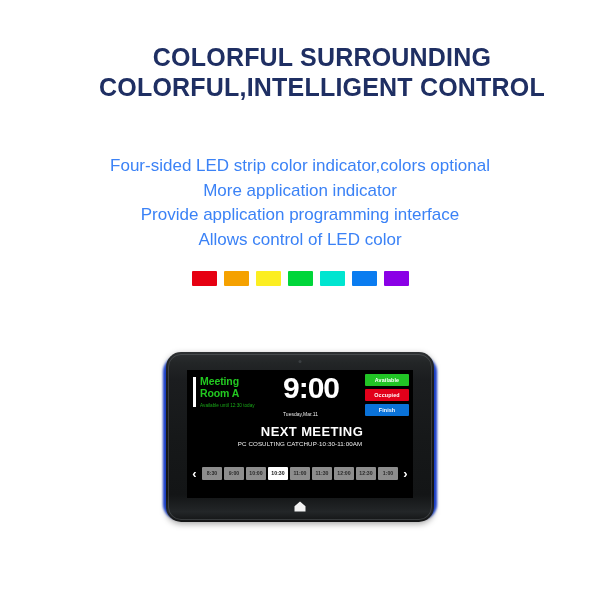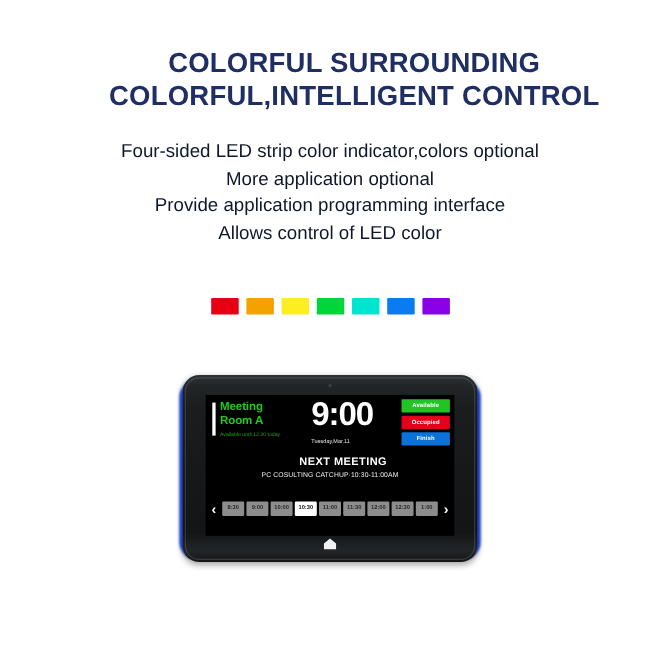--- a/index.html
+++ b/index.html
@@ -38,25 +38,25 @@
   }
   .headline .line {
     display: block;
     white-space: nowrap;
     padding-left: 44px;
   }
 
   
   .bullets {
     position: absolute;
-    top: 126px;
+    top: 154px;
     left: 0;
     width: 600px;
     text-align: center;
-    color: #0f172a;
+    color: #3b82f6;
     font-size: 17px;
     line-height: 24.5px;
   }
   .bullets .line {
     display: block;
     white-space: nowrap;
   }
 
   
   .swatches {
@@ -72,21 +72,21 @@
   .swatch {
     width: 25px;
     height: 15px;
     border-radius: 1px;
   }
 
   
   .device-wrap {
     position: absolute;
     left: 50%;
-    top: 341px;
+    top: 352px;
     transform: translateX(-50%);
     width: 268px;
     height: 218px;
   }
 
   
   .led-glow {
     position: absolute;
     left: -3px;
     top: 4px;
@@ -237,21 +237,21 @@
   
   .next-meeting {
     position: absolute;
     left: 0;
     top: 55px;
     width: 226px;
     text-align: center;
   }
   .next-meeting-title {
     color: #ffffff;
-    font-size: 10px;
+    font-size: 13px;
     font-weight: bold;
     letter-spacing: 0.4px;
     line-height: 13px;
     padding-left: 24px;
   }
   .next-meeting-detail {
     color: #f0f0f0;
     font-size: 6.2px;
     line-height: 12px;
     letter-spacing: 0.1px;
@@ -313,21 +313,21 @@
 
 <div class="page">
 
   <div class="headline">
     <span class="line">COLORFUL SURROUNDING</span>
     <span class="line">COLORFUL,INTELLIGENT CONTROL</span>
   </div>
 
   <div class="bullets">
     <span class="line">Four-sided LED strip color indicator,colors optional</span>
-    <span class="line">More application optional</span>
+    <span class="line">More application indicator</span>
     <span class="line">Provide application programming interface</span>
     <span class="line">Allows control of LED color</span>
   </div>
 
   <div class="swatches">
     <div class="swatch" style="background:#e60012"></div>
     <div class="swatch" style="background:#f5a100"></div>
     <div class="swatch" style="background:#fcee21"></div>
     <div class="swatch" style="background:#00d63a"></div>
     <div class="swatch" style="background:#00e5d0"></div>

